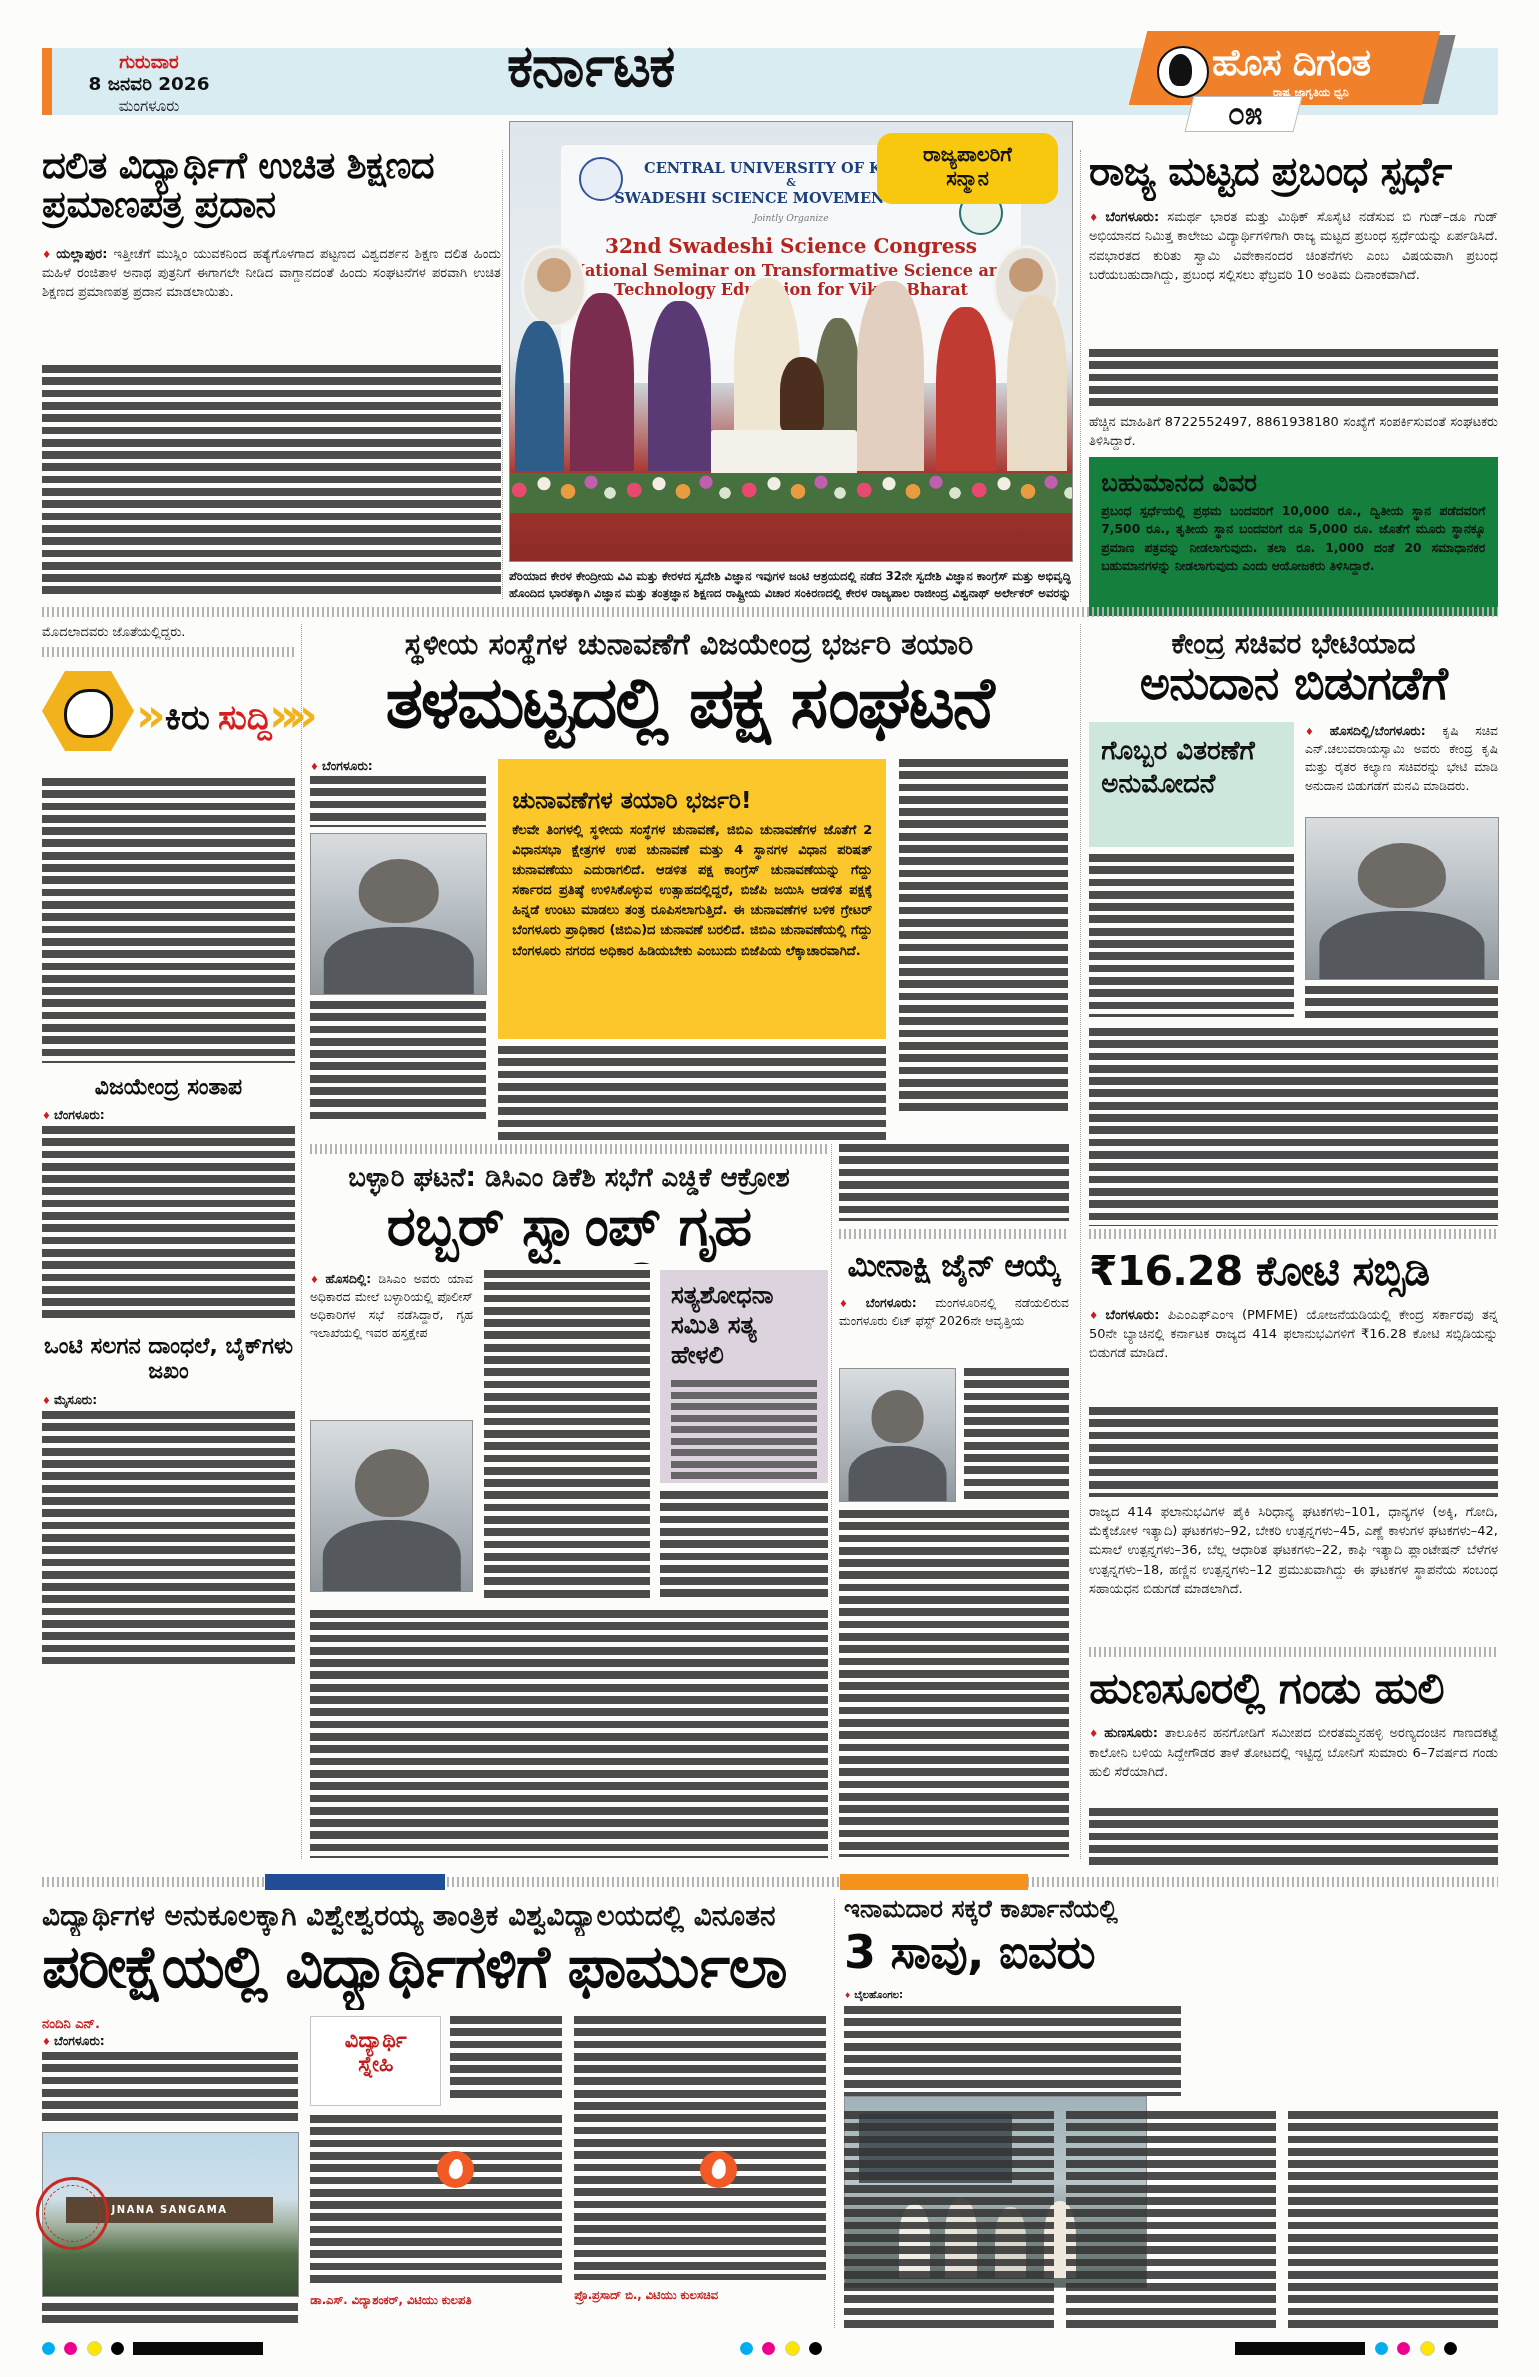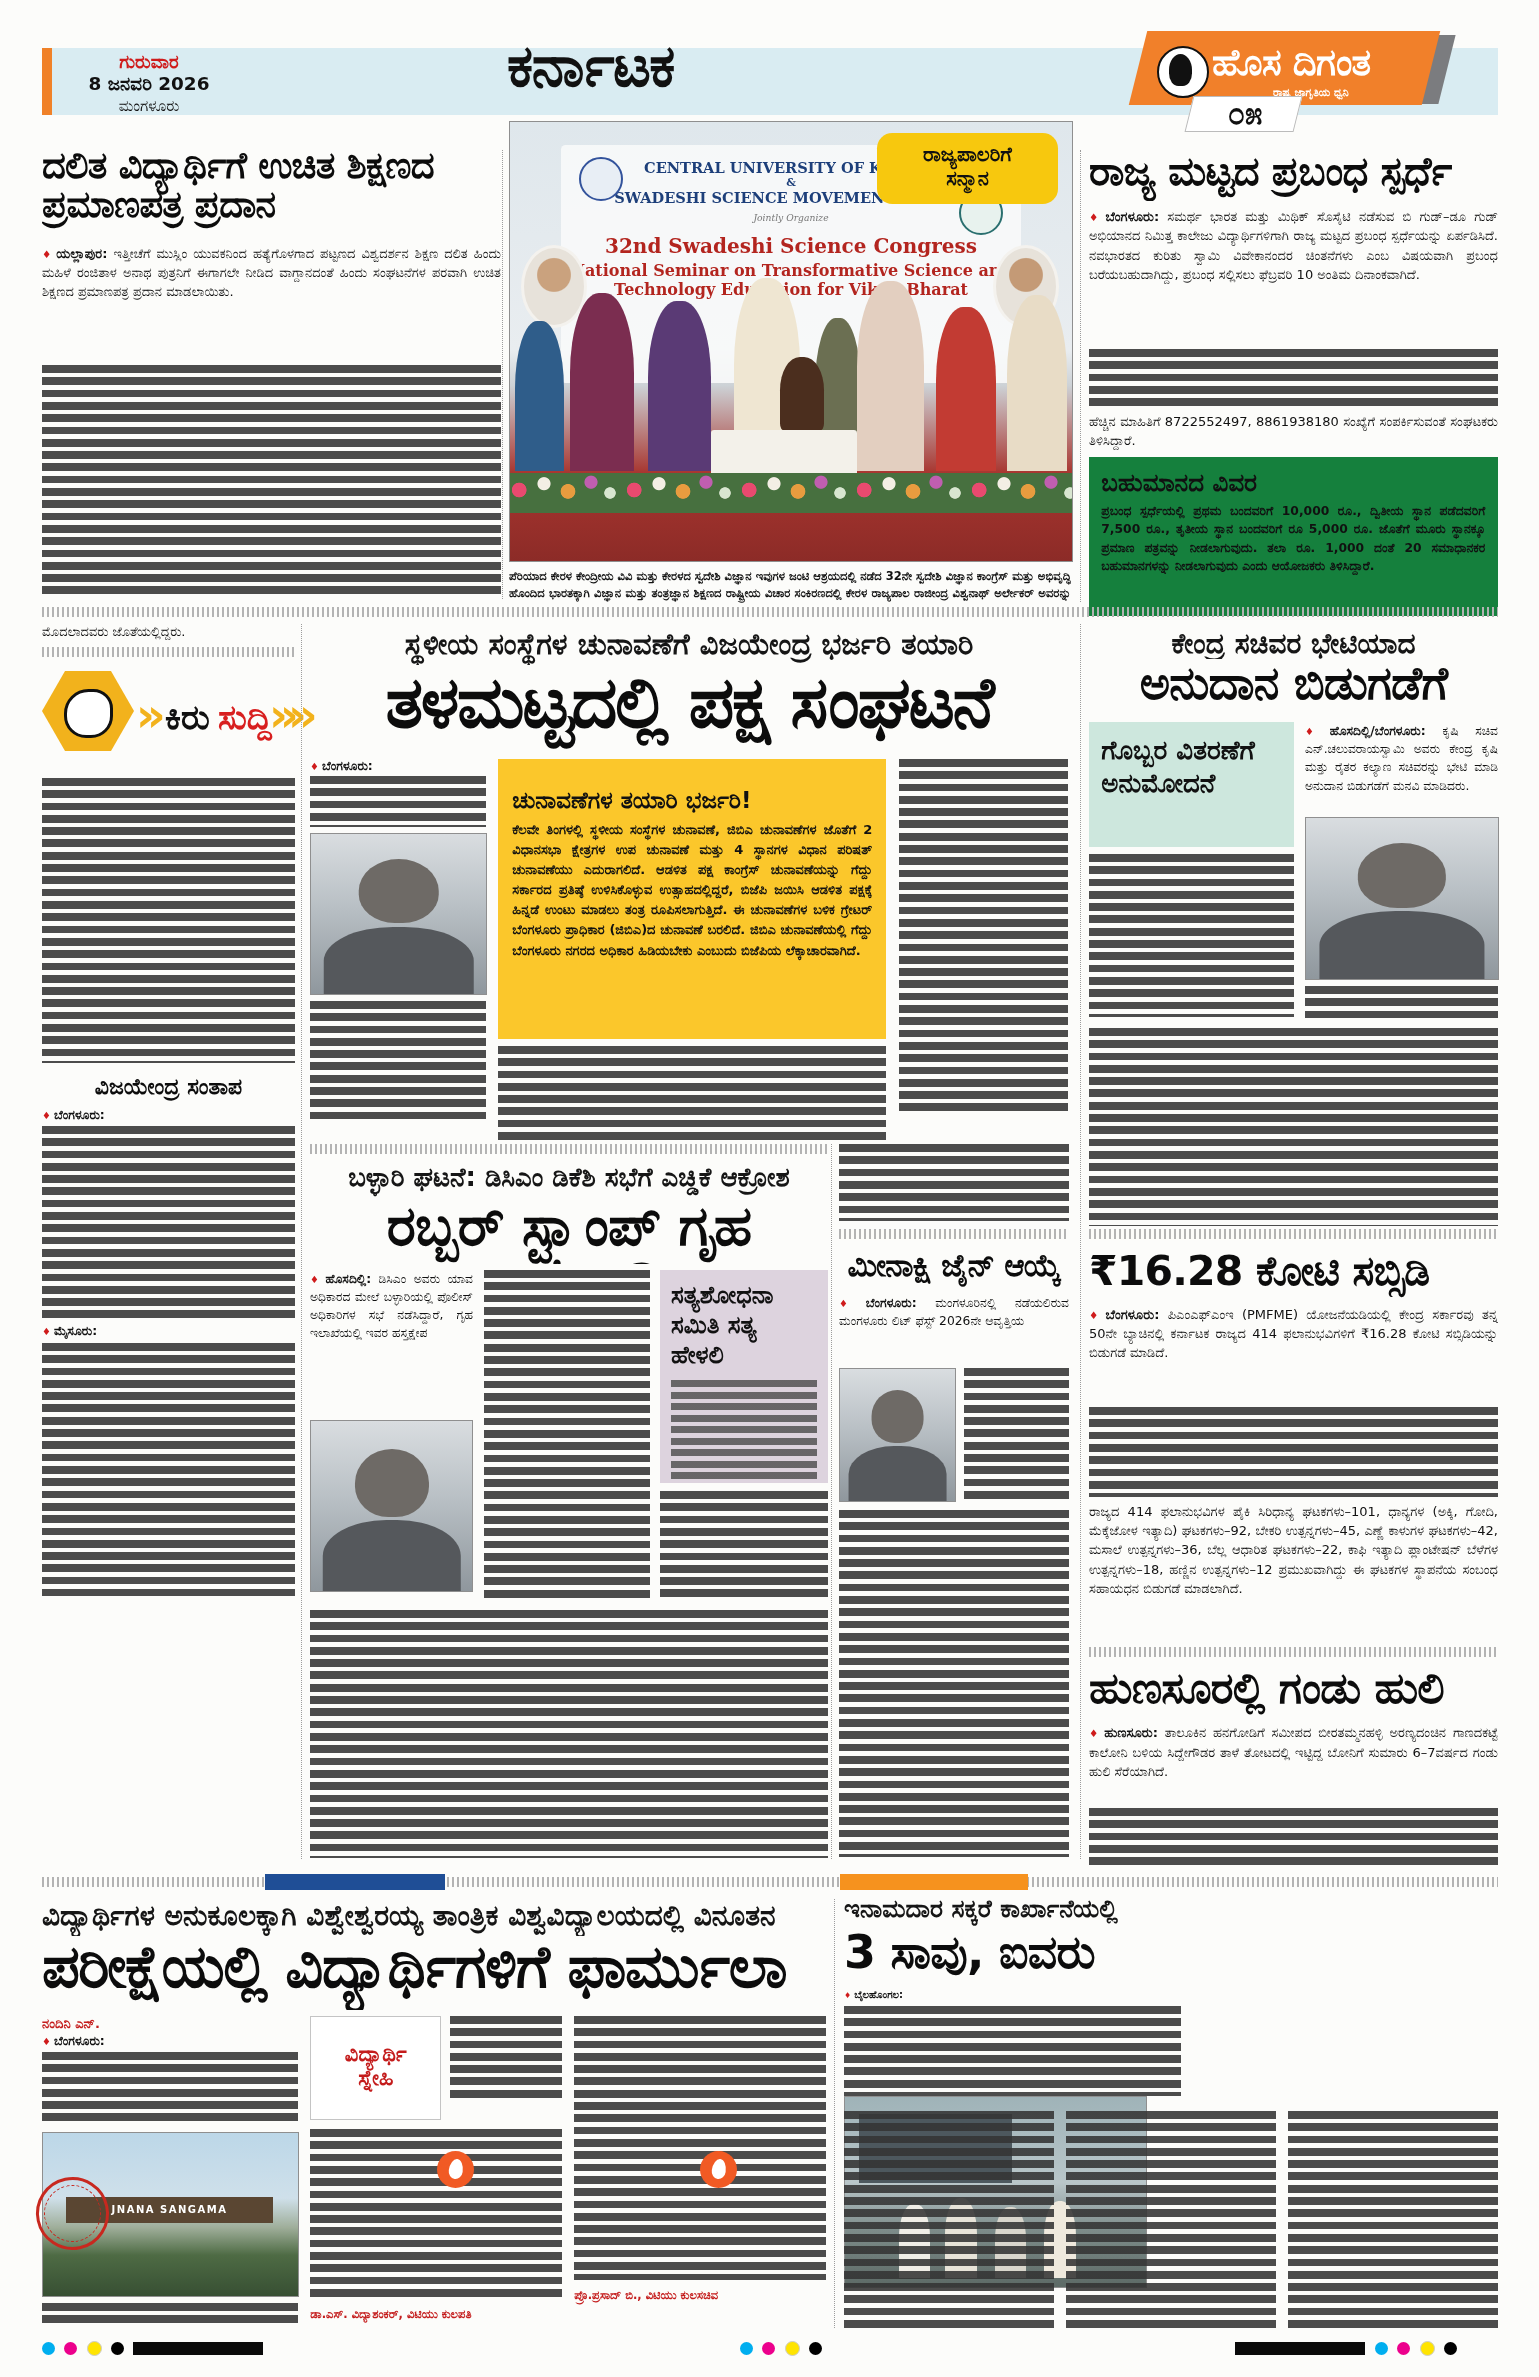--- a/index.html
+++ b/index.html
@@ -148,20 +148,21 @@
       </div>
       <span class="abs chev" style="left:94px;top:31px;font-size:46px;">»</span>
       <span class="abs b" style="left:123px;top:40px;font-size:34px;">ಕಿರು</span>
       <span class="abs b" style="left:176px;top:40px;font-size:34px;color:#d81f1f;">ಸುದ್ದಿ</span>
       <span class="abs chev" style="left:227px;top:31px;font-size:46px;letter-spacing:-10.7px;">»»</span>
     </div>
     <div class="gk" style="height:285px;margin-top:6.1px;"></div>
     <div class="smallhead center" style="font-size:22px;height:31px;margin-top:10.7px;overflow:hidden;">ವಿಜಯೇಂದ್ರ ಸಂತಾಪ</div>
     <div style="font-size:12.3px;margin-top:3.1px;"><span class="dl-diamond">♦</span><span class="b">ಬೆಂಗಳೂರು:</span></div>
     <div class="gk" style="height:196px;margin-top:4.6px;"></div>
+    <div class="smallhead center" style="font-size:22px;height:58px;margin-top:10.7px;overflow:hidden;">ಒಂಟಿ ಸಲಗನ ದಾಂಧಲೆ, ಬೈಕ್‌ಗಳು ಜಖಂ</div>
     <div style="font-size:12.3px;margin-top:1.5px;"><span class="dl-diamond">♦</span><span class="b">ಮೈಸೂರು:</span></div>
     <div class="gk" style="height:253px;margin-top:4.6px;"></div>
   </div>
   <div class="abs vdash" style="left:301px;top:624px;height:1235px;"></div>
 
   <div class="abs" style="left:310px;top:627px;width:758px;">
     <div class="kick center" style="font-size:29px;height:38px;overflow:hidden;text-align:center;">ಸ್ಥಳೀಯ ಸಂಸ್ಥೆಗಳ ಚುನಾವಣೆಗೆ ವಿಜಯೇಂದ್ರ ಭರ್ಜರಿ ತಯಾರಿ</div>
     <div class="hl center" style="font-size:71px;font-weight:900;height:86px;overflow:hidden;letter-spacing:-2.3px;">ತಳಮಟ್ಟದಲ್ಲಿ ಪಕ್ಷ ಸಂಘಟನೆ</div>
     <div style="display:flex;gap:12.3px;margin-top:7.7px;">
       <div style="width:176px;flex:none;">
@@ -284,21 +285,21 @@
           <div class="abs" style="left:23px;top:64px;width:207px;height:26px;background:#5a4632;"></div>
           <div class="abs center" style="left:23px;top:71px;width:207px;color:#fff;font-size:10px;font-weight:bold;letter-spacing:1.5px;">JNANA SANGAMA</div>
         </div>
         <div class="seal" style="left:-6.1px;top:161px;width:67px;height:67px;transform:rotate(-12deg);"></div>
         <div class="gk" style="height:21.5px;margin-top:6.1px;"></div>
       </div>
       <div style="flex:1;position:relative;height:313px;">
         <div style="display:flex;gap:12.3px;height:100%;">
           <div style="flex:1;">
             <div style="display:flex;gap:9.2px;">
-              <div class="boxwhite center" style="width:129px;height:77px;flex:none;padding-top:25px;">
+              <div class="boxwhite center" style="width:129px;height:77px;flex:none;padding-top:11px;">
                 <div class="redtxt" style="font-size:21px;">ವಿದ್ಯಾರ್ಥಿ</div>
                 <div class="redtxt" style="font-size:21px;">ಸ್ನೇಹಿ</div>
               </div>
               <div class="gk" style="flex:1;height:84px;"></div>
             </div>
             <div class="gk" style="height:170px;margin-top:9.2px;"></div>
             <div class="redtxt" style="font-size:11.5px;margin-top:7.7px;">ಡಾ.ಎಸ್. ವಿದ್ಯಾಶಂಕರ್, ವಿಟಿಯು ಕುಲಪತಿ</div>
           </div>
           <div style="flex:1;">
             <div class="gk" style="height:264px;"></div>

